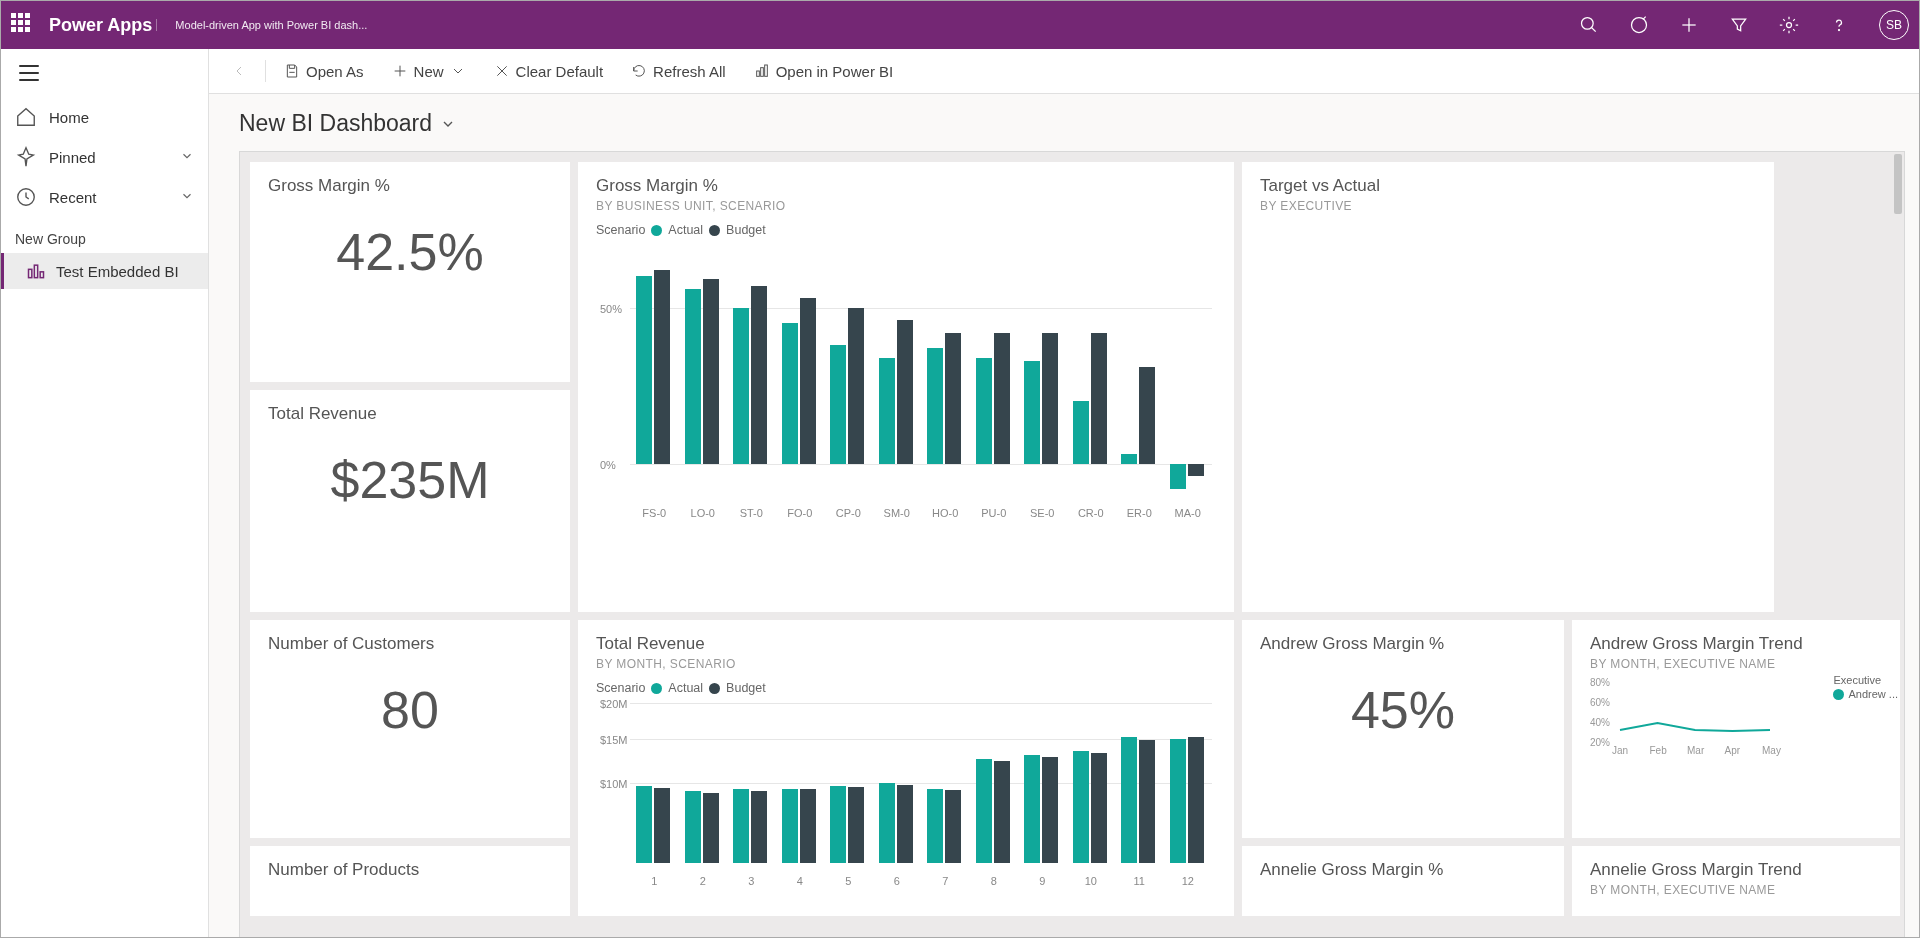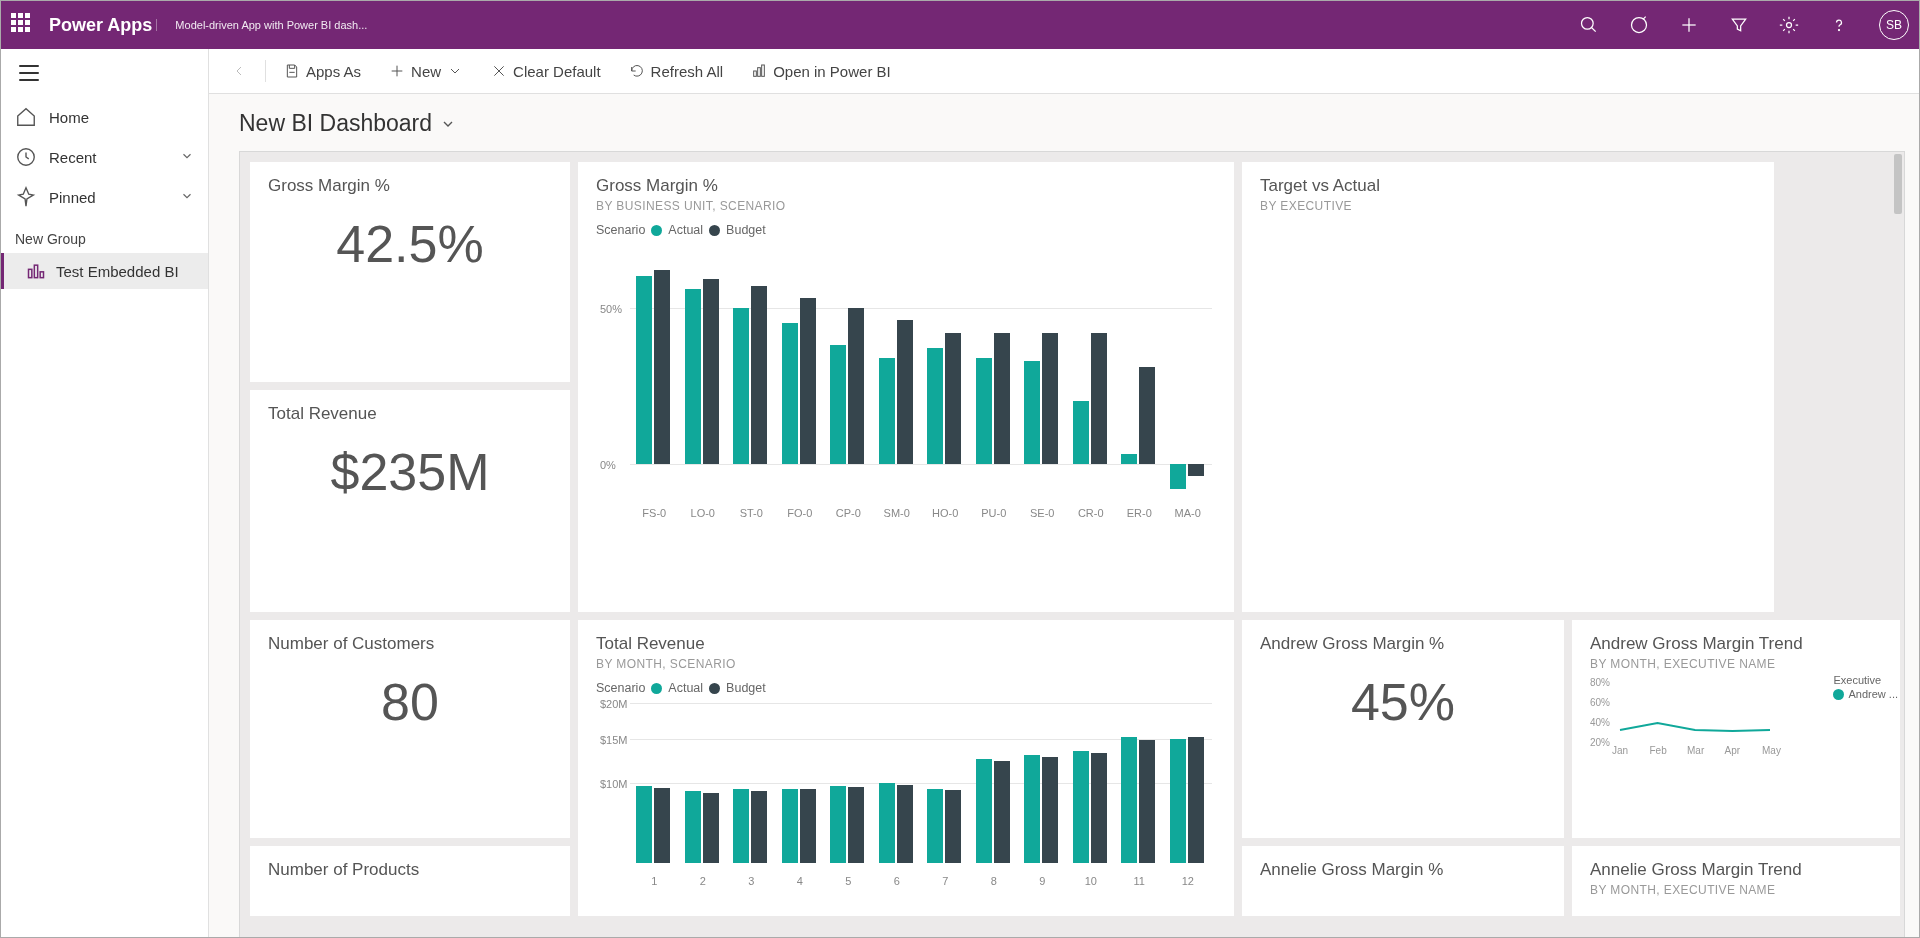--- a/index.html
+++ b/index.html
@@ -36,21 +36,21 @@
   .cmdbar .btn{display:flex;align-items:center;gap:6px;padding:4px 10px;cursor:pointer;}
   .cmdbar svg{stroke:#555;fill:none;stroke-width:1.5;width:16px;height:16px;}
   .cmdbar .back svg{stroke:#bbb;}
   .pgtitle { padding:16px 0 14px 30px; font-size:23px; display:flex;align-items:center;gap:8px; color:#333; }
   
   .dash { flex:1; position:relative; margin:0 14px 0 30px; background:#eceaea; border:1px solid #d8d8d8; border-bottom:none; overflow:hidden;}
   .scrollstub{position:absolute;right:2px;top:2px;width:8px;height:60px;background:#c4c4c4;border-radius:2px;}
   .tile { position:absolute; background:#fff; padding:14px 18px 12px; overflow:hidden;}
   .tile h3{font-weight:400;color:#555;font-size:17px;}
   .tile h4{font-weight:400;color:#999;font-size:12px;letter-spacing:.4px;margin-top:3px;}
-  .bignum{font-size:52px;font-weight:300;color:#555;text-align:center;margin-top:18px;}
+  .bignum{font-size:52px;font-weight:300;color:#555;text-align:center;margin-top:26px;}
   
   .legend{display:flex;align-items:center;gap:6px;font-size:12.5px;color:#666;margin-top:10px;}
   .swatch{width:11px;height:11px;border-radius:50%;}
   
   .barchart{position:relative;height:280px;margin-top:8px;}
   .bx-axis{position:absolute;left:34px;right:4px;bottom:30px;top:0;}
   .gridline{position:absolute;left:0;right:0;border-top:1px solid #e6e6e6;}
   .ylab{position:absolute;left:-30px;font-size:11px;color:#888;transform:translateY(-50%);}  
   .bars{position:absolute;left:0;right:0;bottom:0;top:0;display:flex;justify-content:space-around;align-items:flex-end;}
   .bgroup{display:flex;align-items:flex-end;gap:2px;width:36px;position:relative;}
@@ -133,36 +133,36 @@
       <span class="icon">
           <svg viewBox="0 0 24 24">
             <path d="M3 11l9-8 9 8v10H3z"></path>
           </svg>
         </span>
       <span>Home</span>
     </div>
     <div class="nav-item">
       <span class="icon">
           <svg viewBox="0 0 24 24">
-            <circle cx="12" cy="12" r="9"></circle>
-            <path d="M12 7v5l3 2"></path>
+            <path d="M12 2l3 7 5 1-7 4-1 8-1-8-7-4 5-1z"></path>
           </svg>
         </span>
-      <span>Recent</span>
+      <span>Pinned</span>
       <span class="chev"><svg viewBox="0 0 24 24" width="14" height="14" stroke="#666" fill="none" stroke-width="2">
             <path d="M6 9l6 6 6-6"></path>
           </svg></span>
     </div>
     <div class="nav-item">
       <span class="icon">
           <svg viewBox="0 0 24 24">
-            <path d="M12 2l3 7 5 1-7 4-1 8-1-8-7-4 5-1z"></path>
+            <circle cx="12" cy="12" r="9"></circle>
+            <path d="M12 7v5l3 2"></path>
           </svg>
         </span>
-      <span>Pinned</span>
+      <span>Recent</span>
       <span class="chev"><svg viewBox="0 0 24 24" width="14" height="14" stroke="#666" fill="none" stroke-width="2">
             <path d="M6 9l6 6 6-6"></path>
           </svg></span>
     </div>
     <div class="nav-section">New Group</div>
     <div class="nav-sel">
       <span class="icon">
           <svg viewBox="0 0 24 24" stroke="#742774" fill="none" stroke-width="1.8">
             <rect x="3" y="10" width="4" height="10"></rect>
             <rect x="10" y="5" width="4" height="15"></rect>
@@ -178,21 +178,21 @@
       <div class="btn back">
           <svg viewBox="0 0 24 24">
             <path d="M15 6l-6 6 6 6"></path>
           </svg>
         </div>
       <div style="width:1px;height:22px;background:#e0e0e0"></div>
       <div class="btn">
           <svg viewBox="0 0 24 24">
             <path d="M5 3h11l3 3v15H5z M8 3v5h8V3 M8 14h8"></path>
           </svg>
-          <span>Apps As</span>
+          <span>Open As</span>
         </div>
       <div class="btn">
           <svg viewBox="0 0 24 24" stroke="#0b8f0b">
             <line x1="12" y1="4" x2="12" y2="20"></line>
             <line x1="4" y1="12" x2="20" y2="12"></line>
           </svg>
           <span>New</span>
           <svg viewBox="0 0 24 24" width="12" height="12">
             <path d="M6 9l6 6 6-6"></path>
           </svg>

